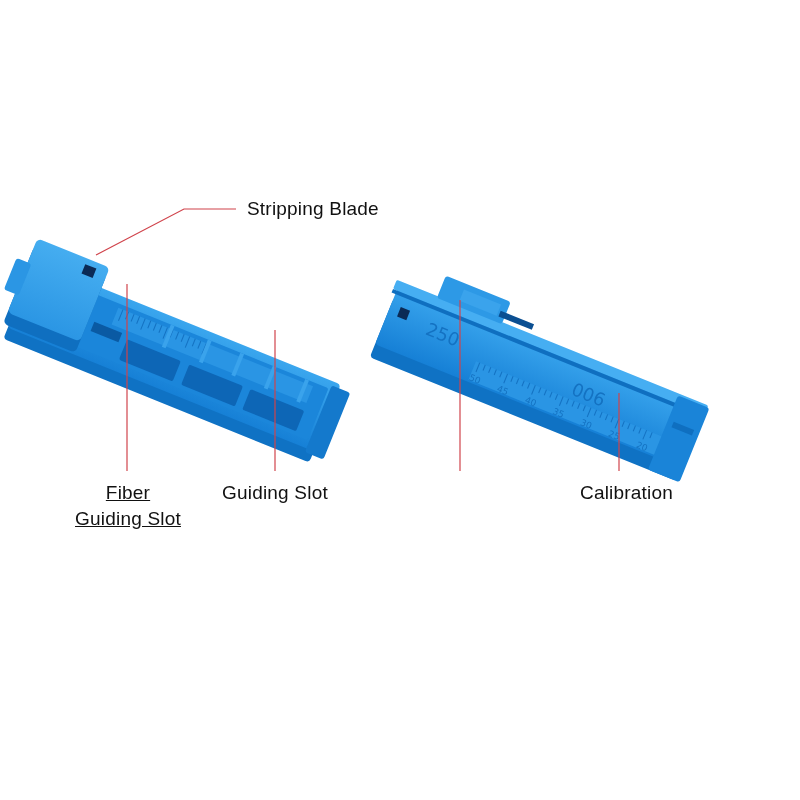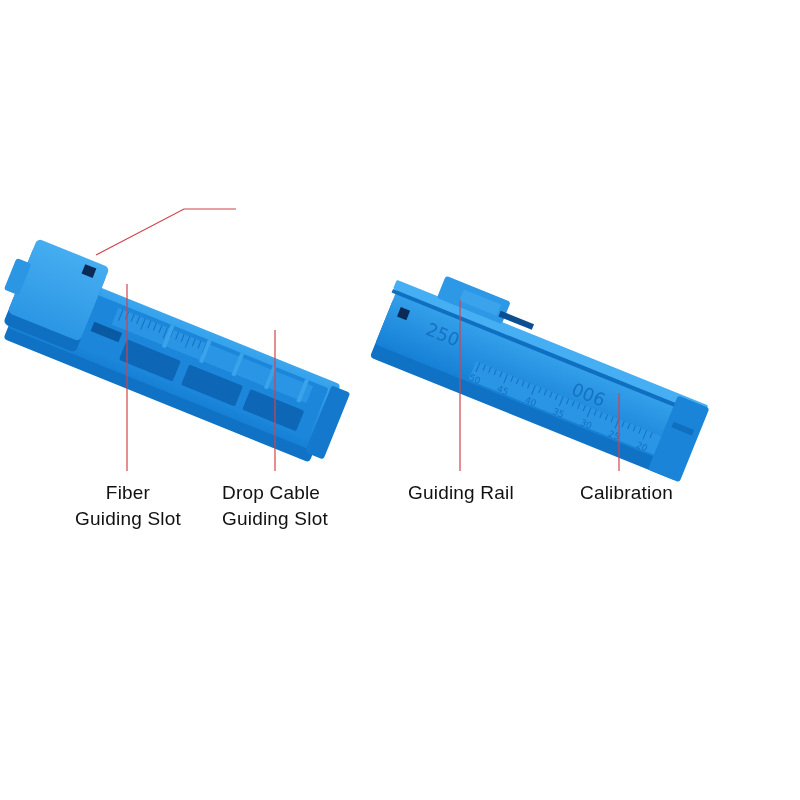--- a/index.html
+++ b/index.html
@@ -146,31 +146,30 @@
 
     <g stroke="#d0434b" stroke-width="1.2" fill="none">
       <polyline points="96,255 184,209 236,209"></polyline>
       <line x1="127" y1="284" x2="127" y2="471"></line>
       <line x1="275" y1="330" x2="275" y2="471"></line>
       <line x1="460" y1="300" x2="460" y2="471"></line>
       <line x1="619" y1="393" x2="619" y2="471"></line>
     </g>
   </svg>
 
+  <div class="label left" style="left:247px; top:196px;">
+    <span class="ln">Stripping Blade</span>
+  </div>
 
-  <div class="label" style="left:58px; top:480px; width:140px;">
+  <div class="label" style="left:58px; top:480px; width:140px;text-decoration:underline;">
     <span class="ln">Fiber</span>
     <span class="ln">Guiding Slot</span>
   </div>
 
   <div class="label left" style="left:222px; top:480px;">
-    <span class="ln">Drop Cable</span>
     <span class="ln">Guiding Slot</span>
   </div>
 
-  <div class="label left" style="left:408px; top:480px;">
-    <span class="ln">Guiding Rail</span>
-  </div>
 
   <div class="label left" style="left:580px; top:480px;">
     <span class="ln">Calibration</span>
   </div>
 </div>
 
 </body></html>

